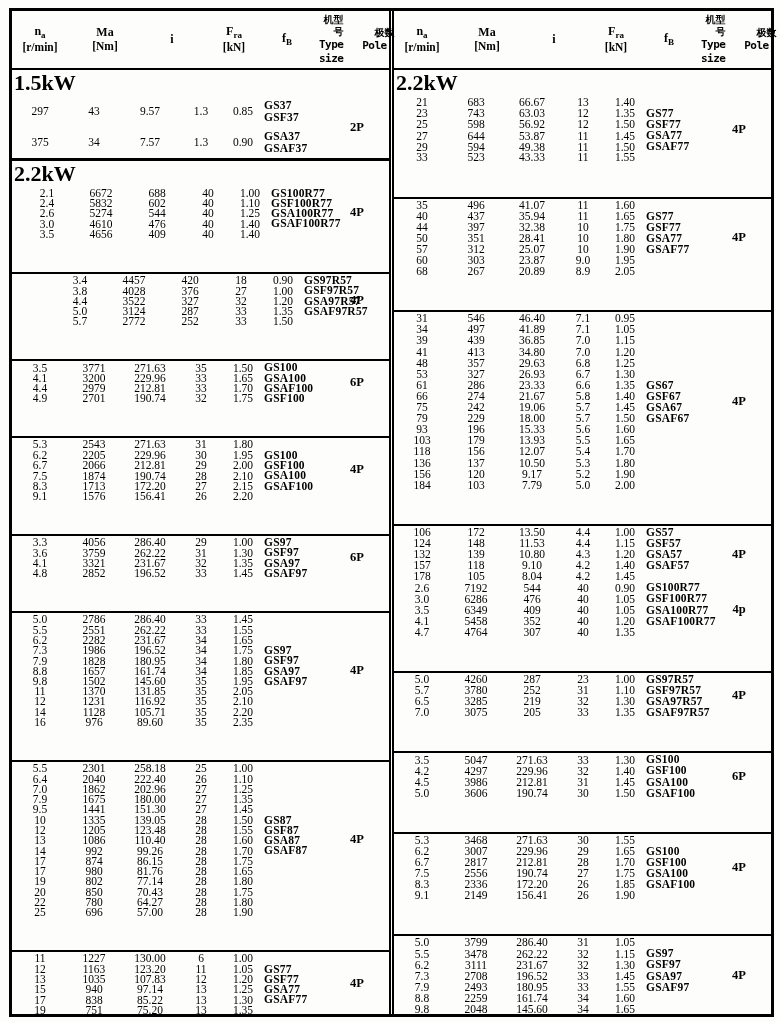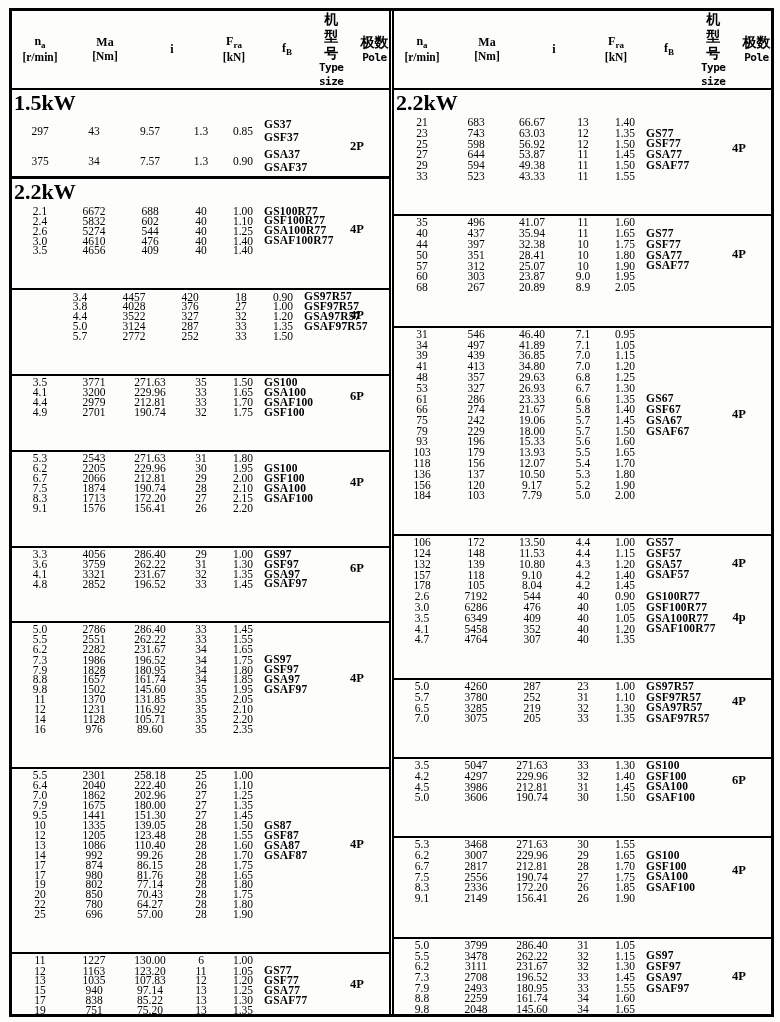--- a/index.html
+++ b/index.html
@@ -13,21 +13,21 @@
   .half.left  { border-right:2px solid #000; }
   .half.right { border-left:2px solid #000; margin-left:1px; }
 
   .col-header { flex:0 0 57px; display:grid;
                 grid-template-columns:56px 52px 60px 42px 42px 1fr 40px;
                 align-items:center; border-bottom:2px solid #000;
                 font-weight:bold;gap:11px; }
   .hc { text-align:center; line-height:1.2; font-size:12px; }
   .hc sub { font-size:9px; }
   .hc .unit { display:block; font-size:11.5px; }
-  .hc .zh { display:block; font-size:14px; font-family:"DejaVu Sans", sans-serif; }
+  .hc .zh { display:block; font-size:10px; font-family:"DejaVu Sans", sans-serif;text-align:right; }
   .hc .en { display:block; font-size:11px; font-family:"DejaVu Sans Mono", monospace; letter-spacing:-0.5px; }
 
   .sec-title { flex:0 0 26px; display:flex; align-items:center;
                font-weight:bold; font-size:22px; padding-left:2px; line-height:1; }
   .bt-heavy { border-top:3px solid #000; }
 
   .group { position:relative; display:flex; flex-direction:column; min-height:0; }
   .group.bt { border-top:2px solid #000;margin-top:34px; }
 
   .row { flex:1 1 0; min-height:0; display:grid;
@@ -81,21 +81,21 @@
           <div class="cell">0.90</div>
           <div class="model-cell">
             <div>GSA37</div>
             <div>GSAF37</div>
           </div>
           <div class="cell"></div>
         </div>
         <div class="pole">2P</div>
       </div>
       <div class="sec-title bt-heavy">2.2kW</div>
-      <div class="group" style="flex-grow: 5; flex-basis: 0px;">
+      <div class="group" style="flex-grow: 5; flex-basis: 0px; padding-left: 7px;">
         <div class="row">
           <div class="cell">2.1</div>
           <div class="cell">6672</div>
           <div class="cell">688</div>
           <div class="cell">40</div>
           <div class="cell">1.00</div>
           <div class="model-cell">
             <div>GS100R77</div>
           </div>
           <div class="cell"></div>

